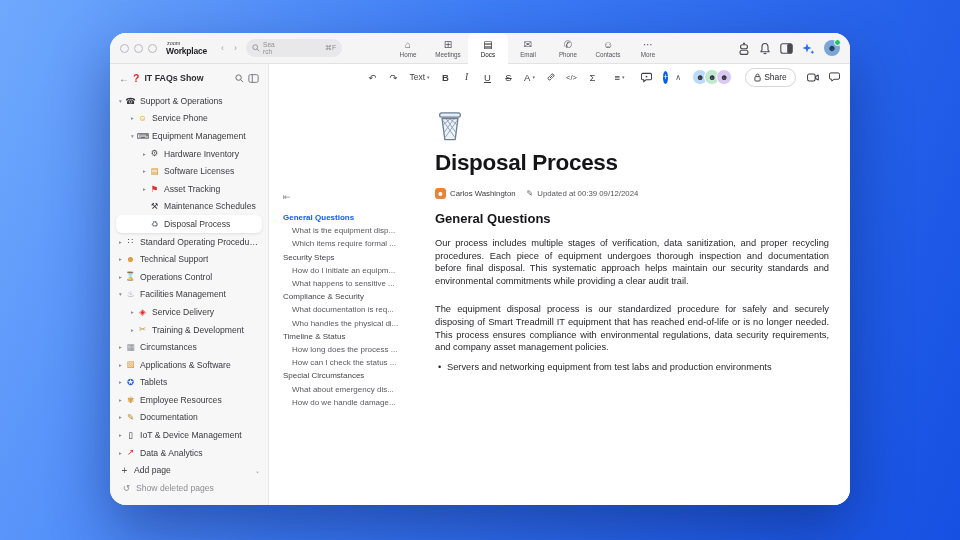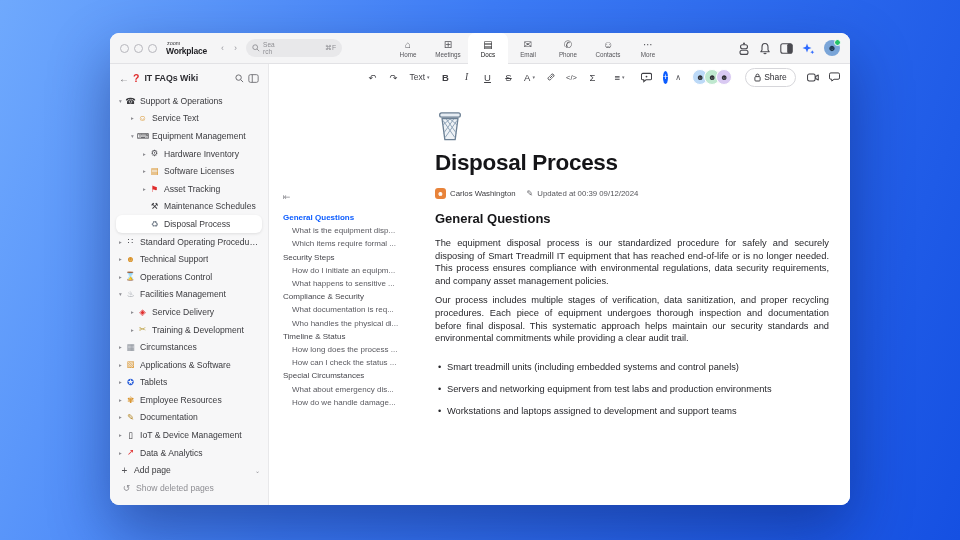--- a/index.html
+++ b/index.html
@@ -2,21 +2,21 @@
 <html><head>
 <meta charset="utf-8">
 <style>
   html,body{margin:0;padding:0}
   body{
     width:960px;height:540px;overflow:hidden;position:relative;
     font-family:"Liberation Sans","DejaVu Sans",sans-serif;
     background:linear-gradient(112deg,#6fa9fd 0%,#3d7cf6 42%,#1550e2 100%);
   }
   .window{position:absolute;left:110px;top:33px;width:740px;height:472px;background:#fff;
-    border-radius:9px;box-shadow:0 25px 60px rgba(8,25,90,.45);overflow:hidden;display:flex;flex-direction:column}
+    border-radius:16px;box-shadow:0 25px 60px rgba(8,25,90,.45);overflow:hidden;display:flex;flex-direction:column}
   
   .topbar{height:30px;flex:0 0 30px;background:#f5f5f6;border-bottom:1px solid #e2e2e5;
     display:flex;align-items:center;padding:0 10px;position:relative;z-index:2}
   .lights{display:flex;gap:5px;margin-right:9px}
   .light{width:7px;height:7px;border-radius:50%;border:1px solid #b7b7bd;background:transparent}
   .logo{line-height:1;margin-right:9px;white-space:nowrap}
   .logo .z{display:block;font-size:5.5px;color:#3a3a3e;margin-left:1px}
   .logo .w{display:block;font-size:8.5px;font-weight:bold;color:#1f1f23;letter-spacing:-.2px}
   .navchev{color:#9a9aa0;font-size:9px;width:13px;text-align:center;cursor:default}
   .search{margin-left:4px;width:84px;height:18px;background:#e8e8ea;border-radius:9px;
@@ -193,21 +193,21 @@
       </span>
     </div>
   </div>
 
   <div class="main">
 
     <div class="sidebar">
       <div class="sbheader">
         <span class="back">←</span>
         <span class="wikiq">?</span>
-        <span class="sbtitle">IT FAQs Wiki</span>
+        <span class="sbtitle">IT FAQs Show</span>
         <span class="lineicon">
           <svg width="9" height="9" viewBox="0 0 10 10">
               <circle cx="4" cy="4" r="3" fill="none" stroke="#6e6e73" stroke-width="1.1"></circle>
               <line x1="6.3" y1="6.3" x2="9" y2="9" stroke="#6e6e73" stroke-width="1.1"></line>
             </svg>
         </span>
         <span class="lineicon">
           <svg width="11" height="9" viewBox="0 0 13 11">
               <rect x="0.8" y="0.8" width="11.4" height="9.4" rx="2" fill="none" stroke="#6e6e73" stroke-width="1.1"></rect>
               <line x1="5" y1="0.8" x2="5" y2="10.2" stroke="#6e6e73" stroke-width="1.1"></line>
@@ -218,21 +218,21 @@
 
           <div class="row lv0">
             <span class="chev">▾</span>
             <span class="ic" style="color: rgb(58, 58, 62);">☎</span>
             <span class="lbl">Support &amp; Operations</span>
           </div>
 
           <div class="row lv1">
             <span class="chev">▸</span>
             <span class="ic" style="color: rgb(217, 147, 43);">☺</span>
-            <span class="lbl">Service Text</span>
+            <span class="lbl">Service Phone</span>
           </div>
 
           <div class="row lv1">
             <span class="chev">▾</span>
             <span class="ic" style="color: rgb(58, 58, 62);">⌨</span>
             <span class="lbl">Equipment Management</span>
           </div>
 
           <div class="row lv2">
             <span class="chev">▸</span>
@@ -480,28 +480,26 @@
         <h1 class="title">Disposal Process</h1>
         <div class="byline">
           <span class="byavatar">
               <span>☻</span>
             </span>
           <span class="byname">Carlos Washington</span>
           <span class="byedit">✎</span>
           <span>Updated at 00:39 09/12/2024</span>
         </div>
         <div class="h2">General Questions</div>
+        <p class="p plast">Our process includes multiple stages of verification, data sanitization, and proper recycling procedures. Each piece of equipment undergoes thorough inspection and documentation before final disposal. This systematic approach helps maintain our security standards and environmental commitments while providing a clear audit trail.</p>
         <p class="p">The equipment disposal process is our standardized procedure for safely and securely disposing of Smart Treadmill IT equipment that has reached end-of-life or is no longer needed. This process ensures compliance with environmental regulations, data security requirements, and company asset management policies.</p>
-        <p class="p plast">Our process includes multiple stages of verification, data sanitization, and proper recycling procedures. Each piece of equipment undergoes thorough inspection and documentation before final disposal. This systematic approach helps maintain our security standards and environmental commitments while providing a clear audit trail.</p>
         <ul class="bullets">
 
-            <li>Smart treadmill units (including embedded systems and control panels)</li>
 
 
             <li>Servers and networking equipment from test labs and production environments</li>
 
-            <li>Workstations and laptops assigned to development and support teams</li>
           </ul>
       </div>
 
     </div>
   </div>
 </div>
 
 </body></html>

